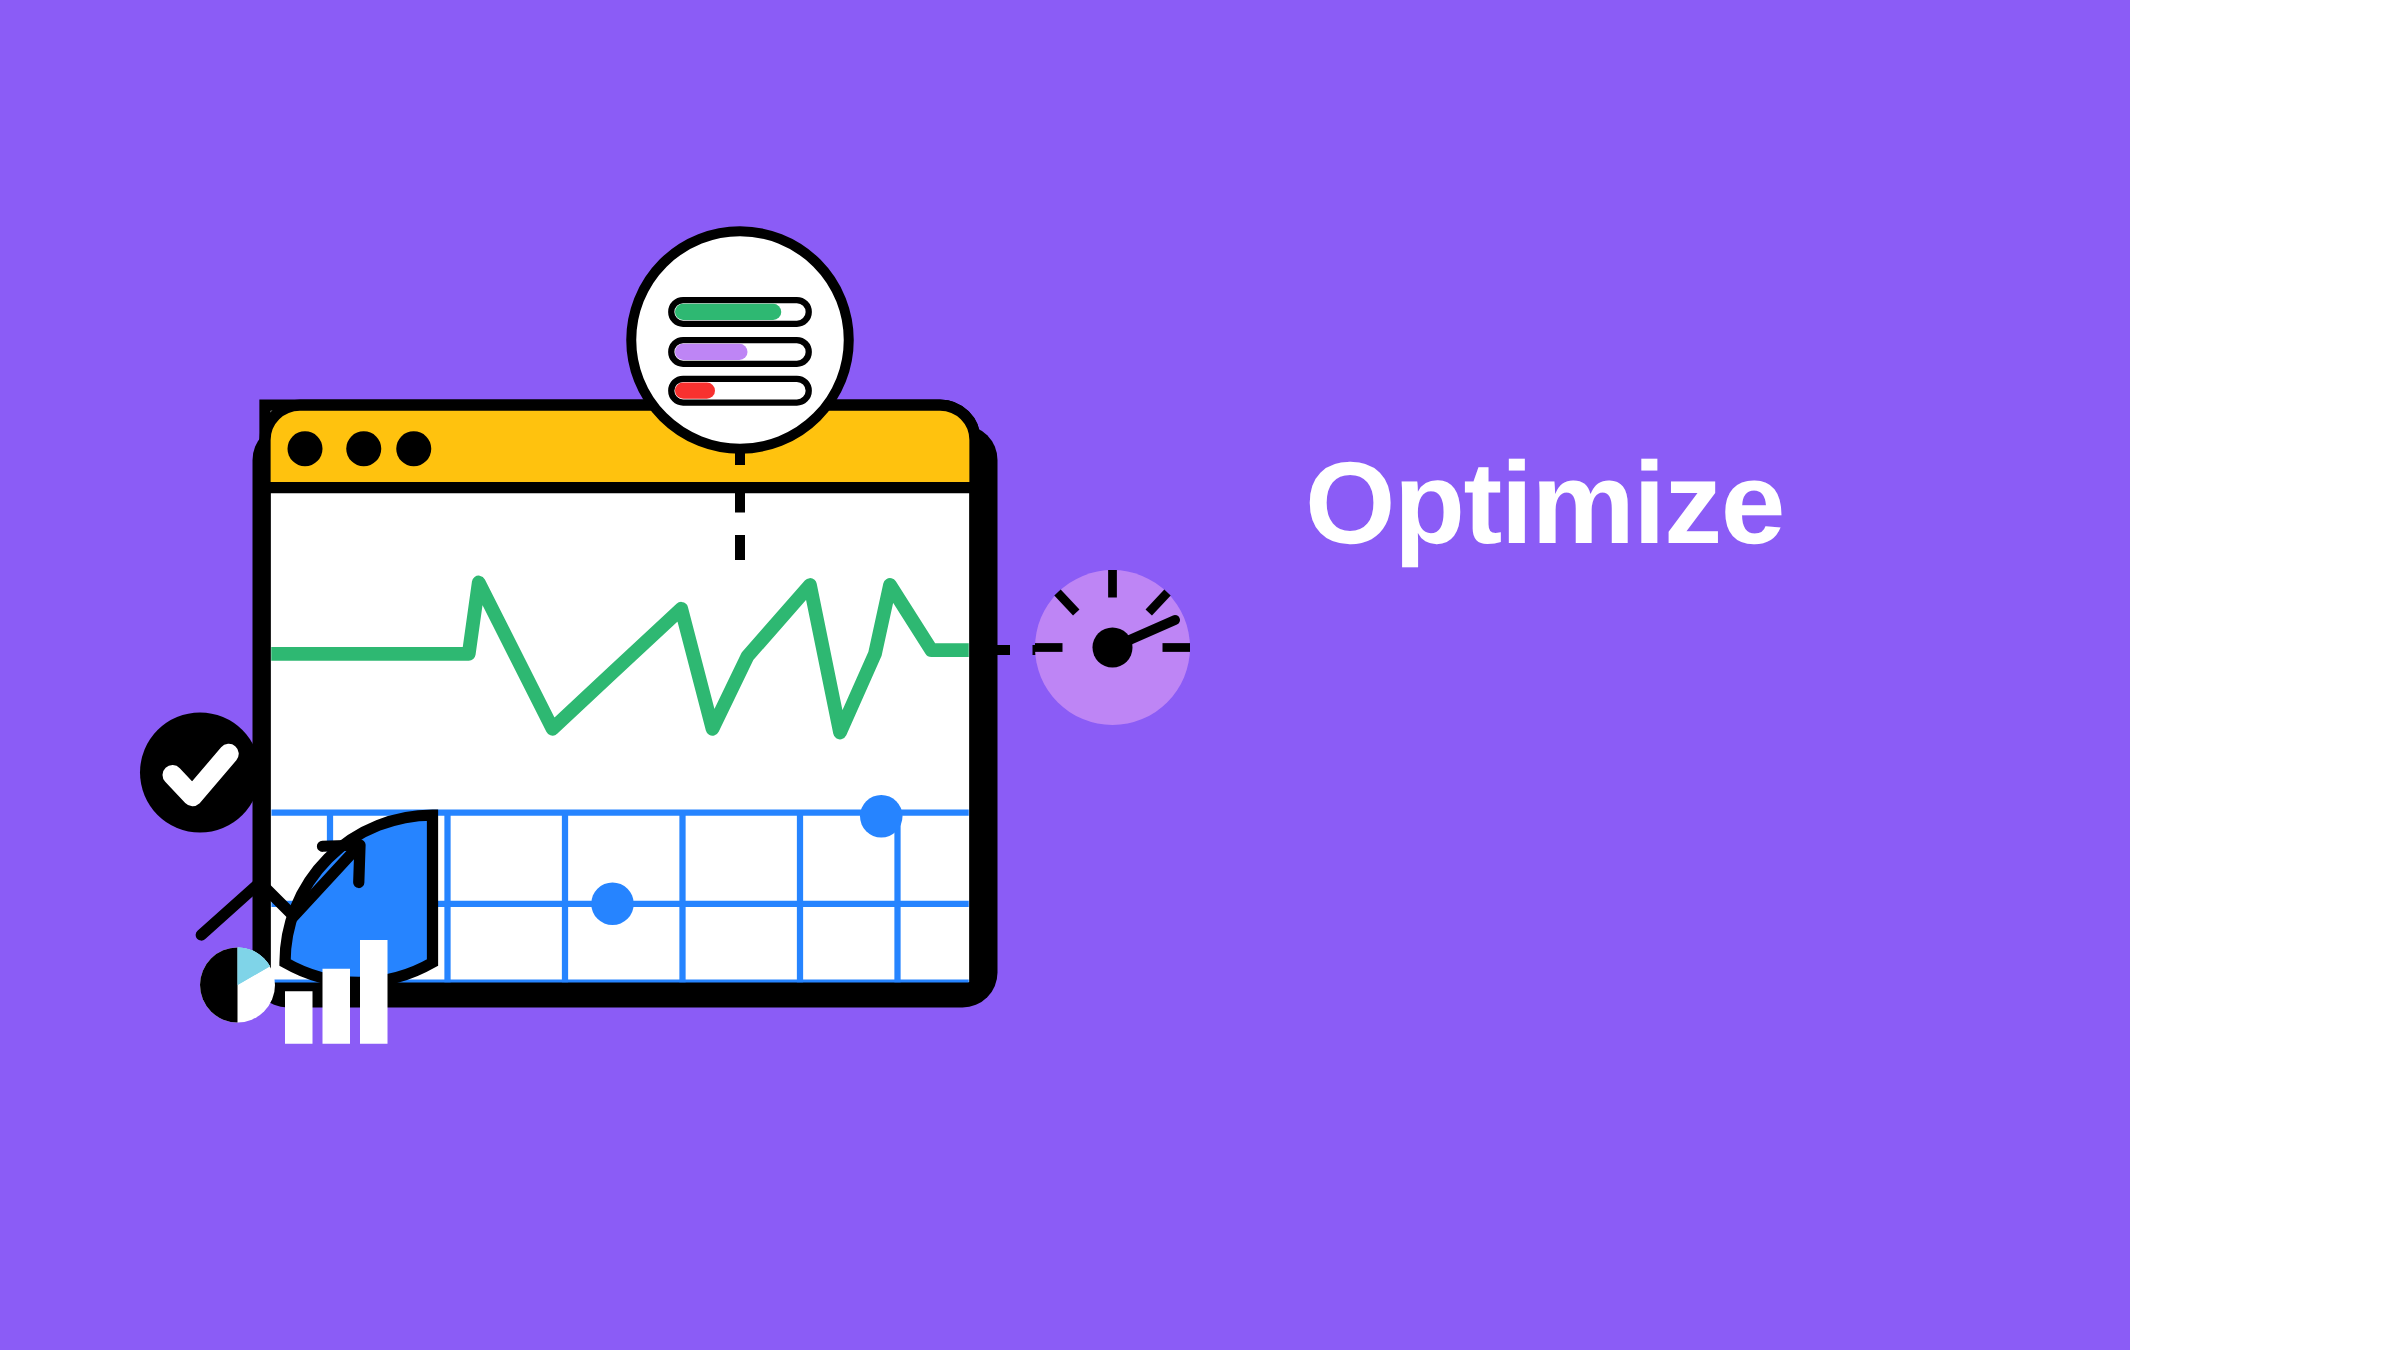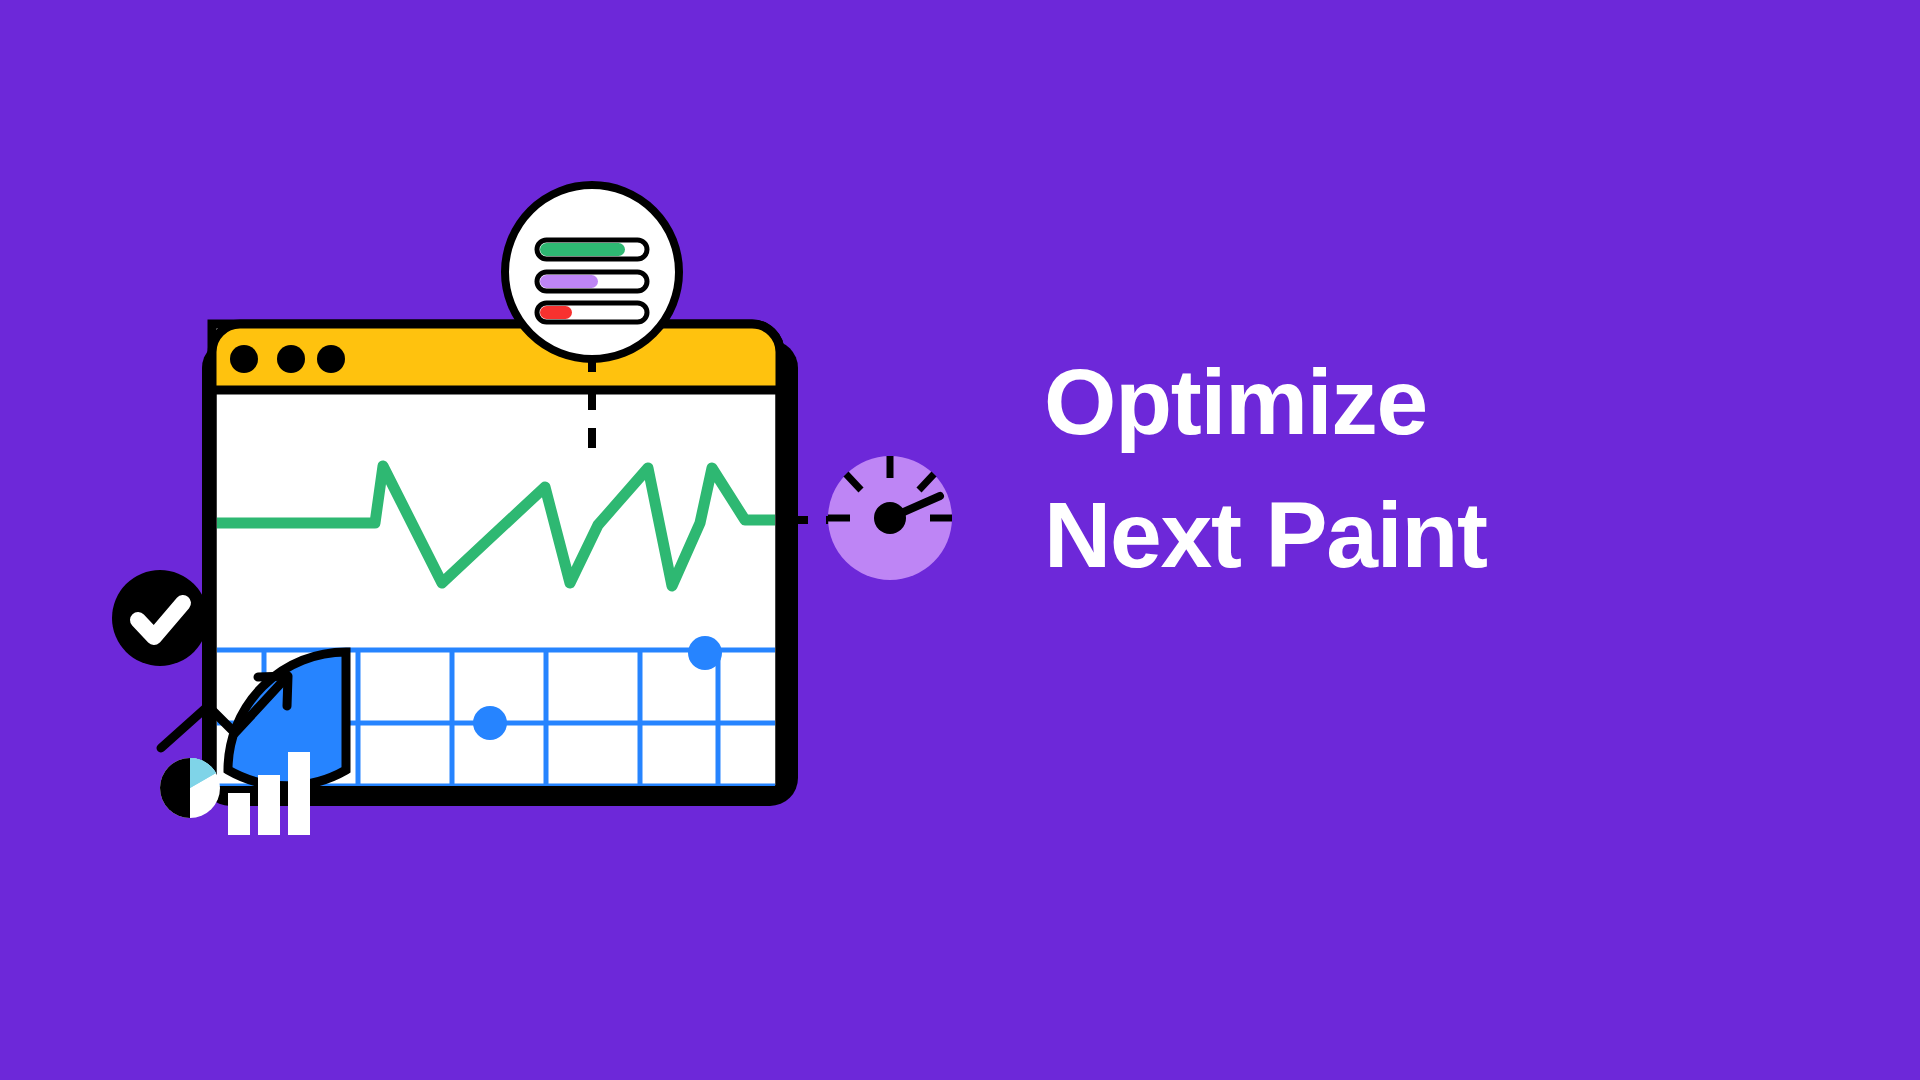--- a/index.html
+++ b/index.html
@@ -4,22 +4,22 @@
 <title>Optimize Interaction to Next Paint</title>
 <style>
   * { margin:0; padding:0; box-sizing:border-box; }
   html, body {
     width:1920px; height:1080px;
     overflow:hidden;
     font-family:"Liberation Sans", sans-serif;
   }
   #hero {
     position:relative;
-    width:1920px; height:1080px;
-    background:#6d28d9;
+    width:1704px; height:1080px;
+    background:#8b5cf6;
   }
   
   #illustration {
     position:absolute;
     left:0; top:0;
     width:1060px; height:1080px;
   }
   #illustration svg { display:block; }
 
   
@@ -169,16 +169,15 @@
           <rect x="258" y="775" width="22" height="60" fill="#FFFFFF"></rect>
           <rect x="288" y="752" width="22" height="83" fill="#FFFFFF"></rect>
         </g>
       </g>
 
     </svg>
   </div>
 
   <div id="headline">
     <span class="line">Optimize</span>
-    <span class="line">Next Paint</span>
   </div>
 
 </div>
 
 </body></html>

